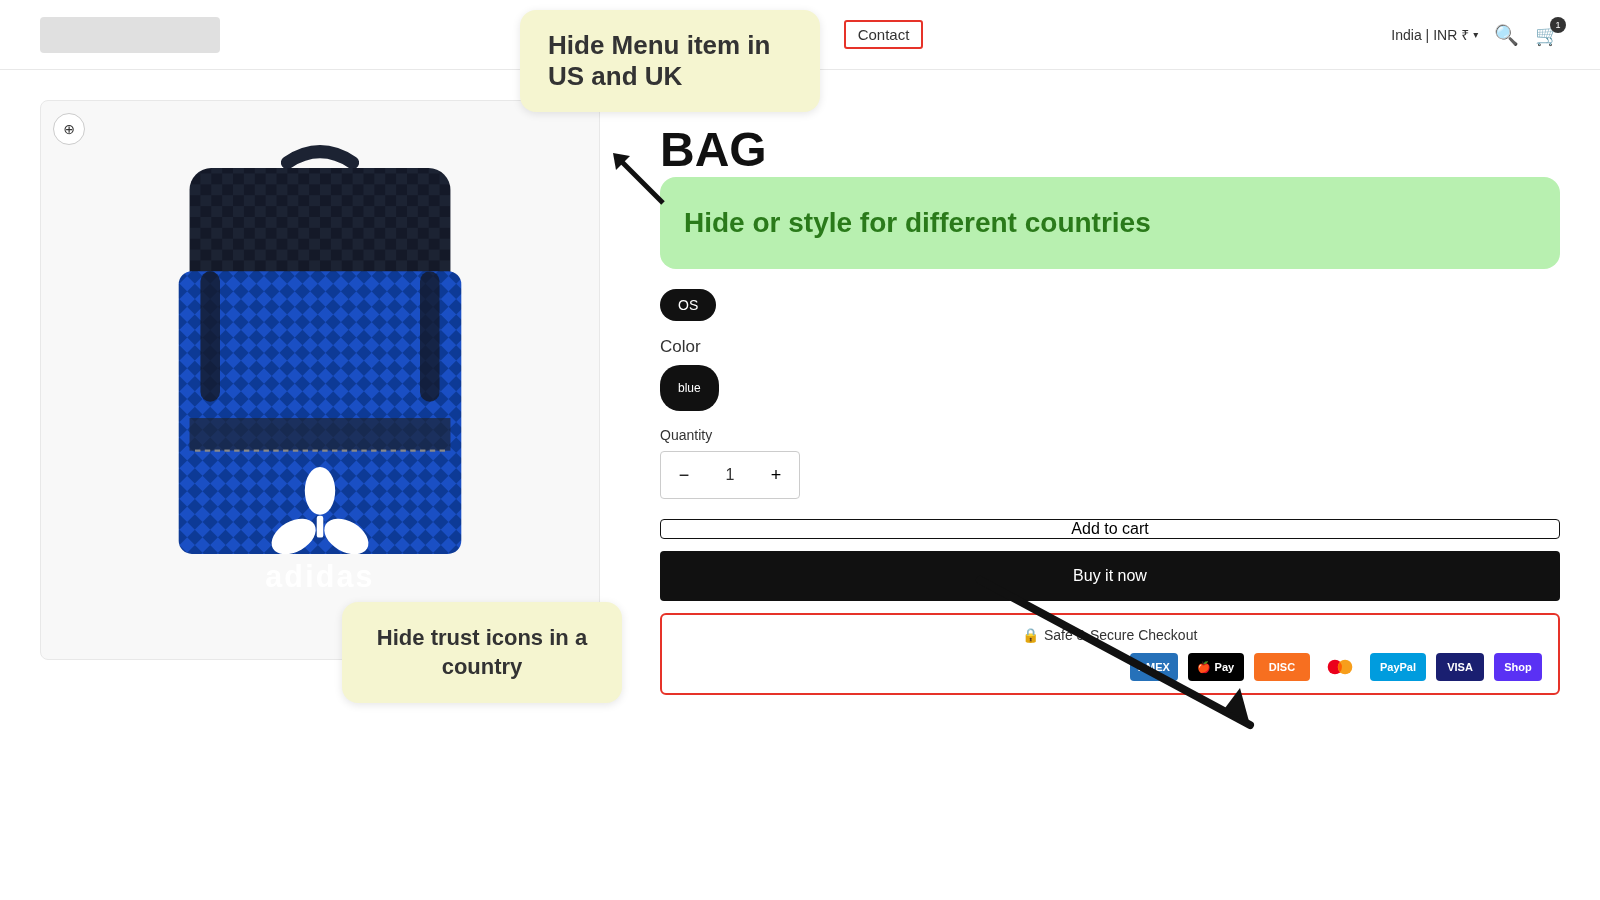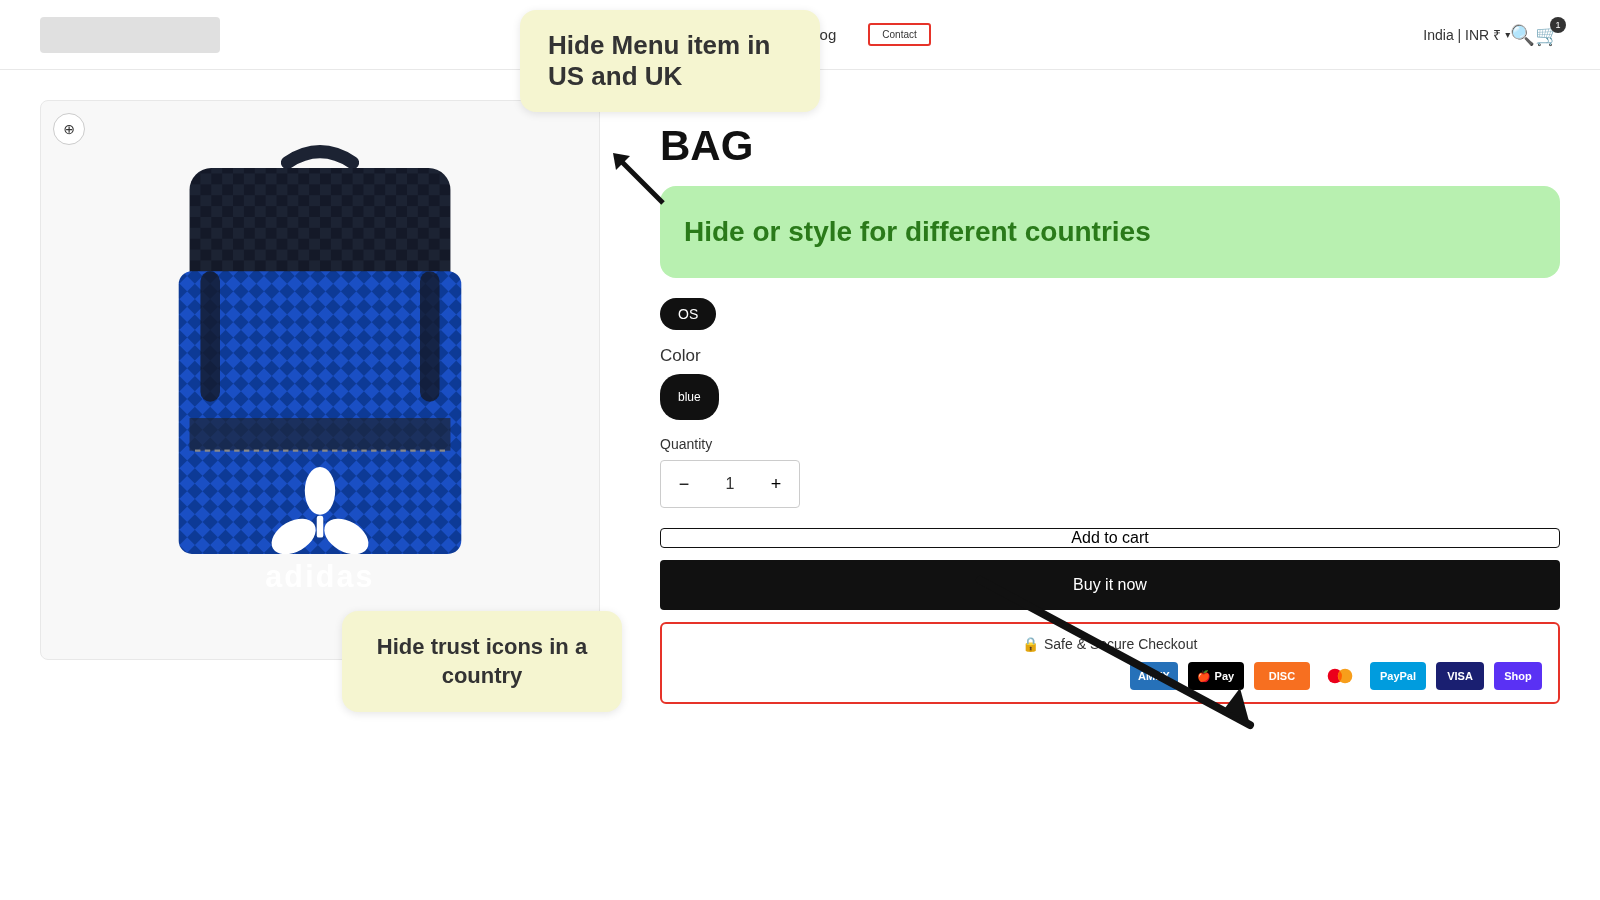--- a/index.html
+++ b/index.html
@@ -26,31 +26,32 @@
       gap: 32px;
       align-items: center;
     }
     .nav-link {
       font-size: 15px;
       color: #333;
       text-decoration: none;
       cursor: pointer;
     }
     .nav-link-contact {
-      font-size: 10px;
+      font-size: 15px;
       color: #333;
       text-decoration: none;
       cursor: pointer;
       border: 2px solid #e63329;
       padding: 4px 12px;
       border-radius: 3px;
     }
     .header-right {
       display: flex;
       align-items: center;
+      gap: 16px;
     }
     .locale-selector {
       font-size: 14px;
       color: #333;
       display: flex;
       align-items: center;
       gap: 4px;
       cursor: pointer;
     }
     .chevron-down {
@@ -154,24 +155,23 @@
       position: relative;
     }
     .product-brand {
       font-size: 12px;
       letter-spacing: 0.08em;
       color: #666;
       text-transform: uppercase;
       margin-bottom: 8px;
     }
     .product-name {
-      font-size: 42px;
+      font-size: 48px;
       font-weight: 700;
       color: #111;
-      margin-bottom: 16px;
     }
 
     
     .tooltip-countries {
       background: #b8f0b0;
       border-radius: 16px;
       padding: 28px 24px;
       margin-bottom: 20px;
       position: relative;
     }

